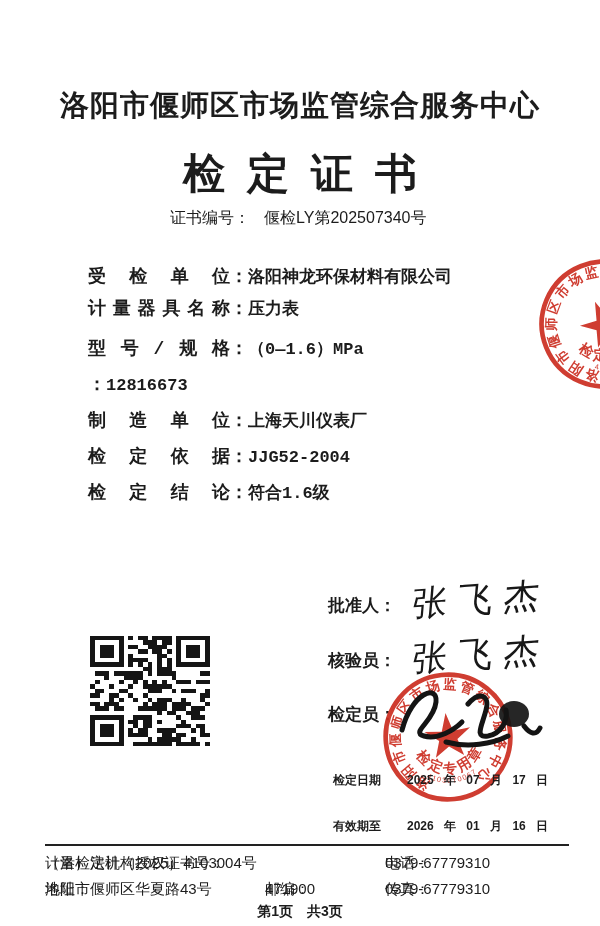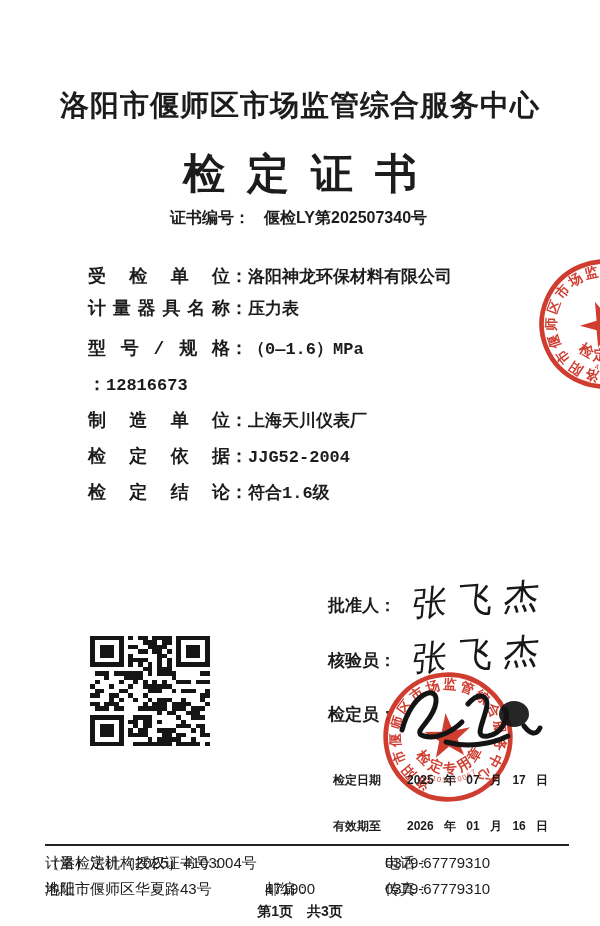--- a/index.html
+++ b/index.html
@@ -13,21 +13,21 @@
     position:absolute; top:86px; left:0; width:100%;
     text-align:center; font-size:29px; font-weight:bold; letter-spacing:1px;
   }
   .cert-title {
     position:absolute; top:146px; left:0; width:100%;
     text-align:center; font-size:42px; font-weight:bold;
   }
   .cert-title span { letter-spacing:22px; margin-right:-22px; }
   .cert-no {
     position:absolute; top:208px; left:170px;
-    font-size:16px; font-weight:bold; white-space:nowrap;
+    font-size:16px; font-weight:normal; white-space:nowrap;
   }
   .cert-no .val { margin-left:14px; }
   .fields { position:absolute; top:266px; left:88px; width:480px;font-family:Liberation Mono, monospace; }
   .frow { display:flex; align-items:baseline; line-height:22px; margin-bottom:13px; font-weight:bold; }
   .frow.tight { margin-bottom:9px; }
   .flabel {
     display:inline-block; width:142px; font-size:18px;
     text-align:justify; text-align-last:justify;
   }
   .fcolon { display:inline-block; width:18px; font-size:18px; }

